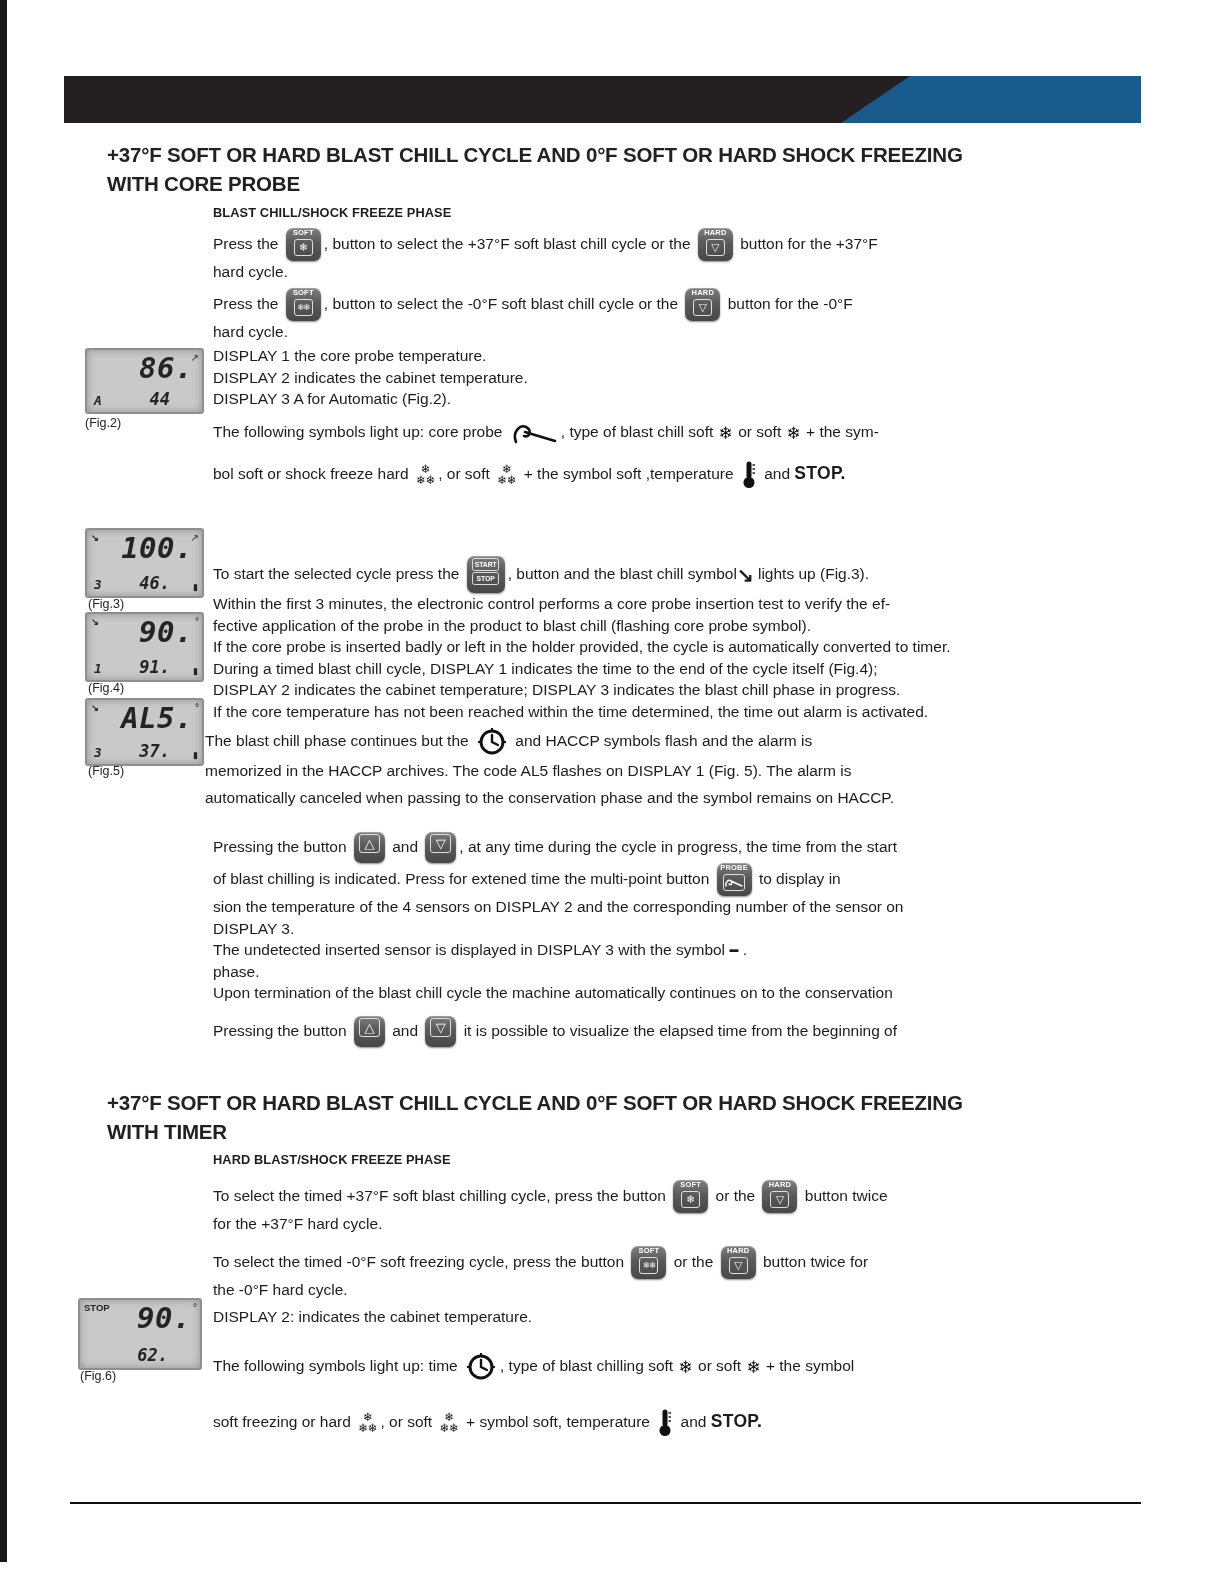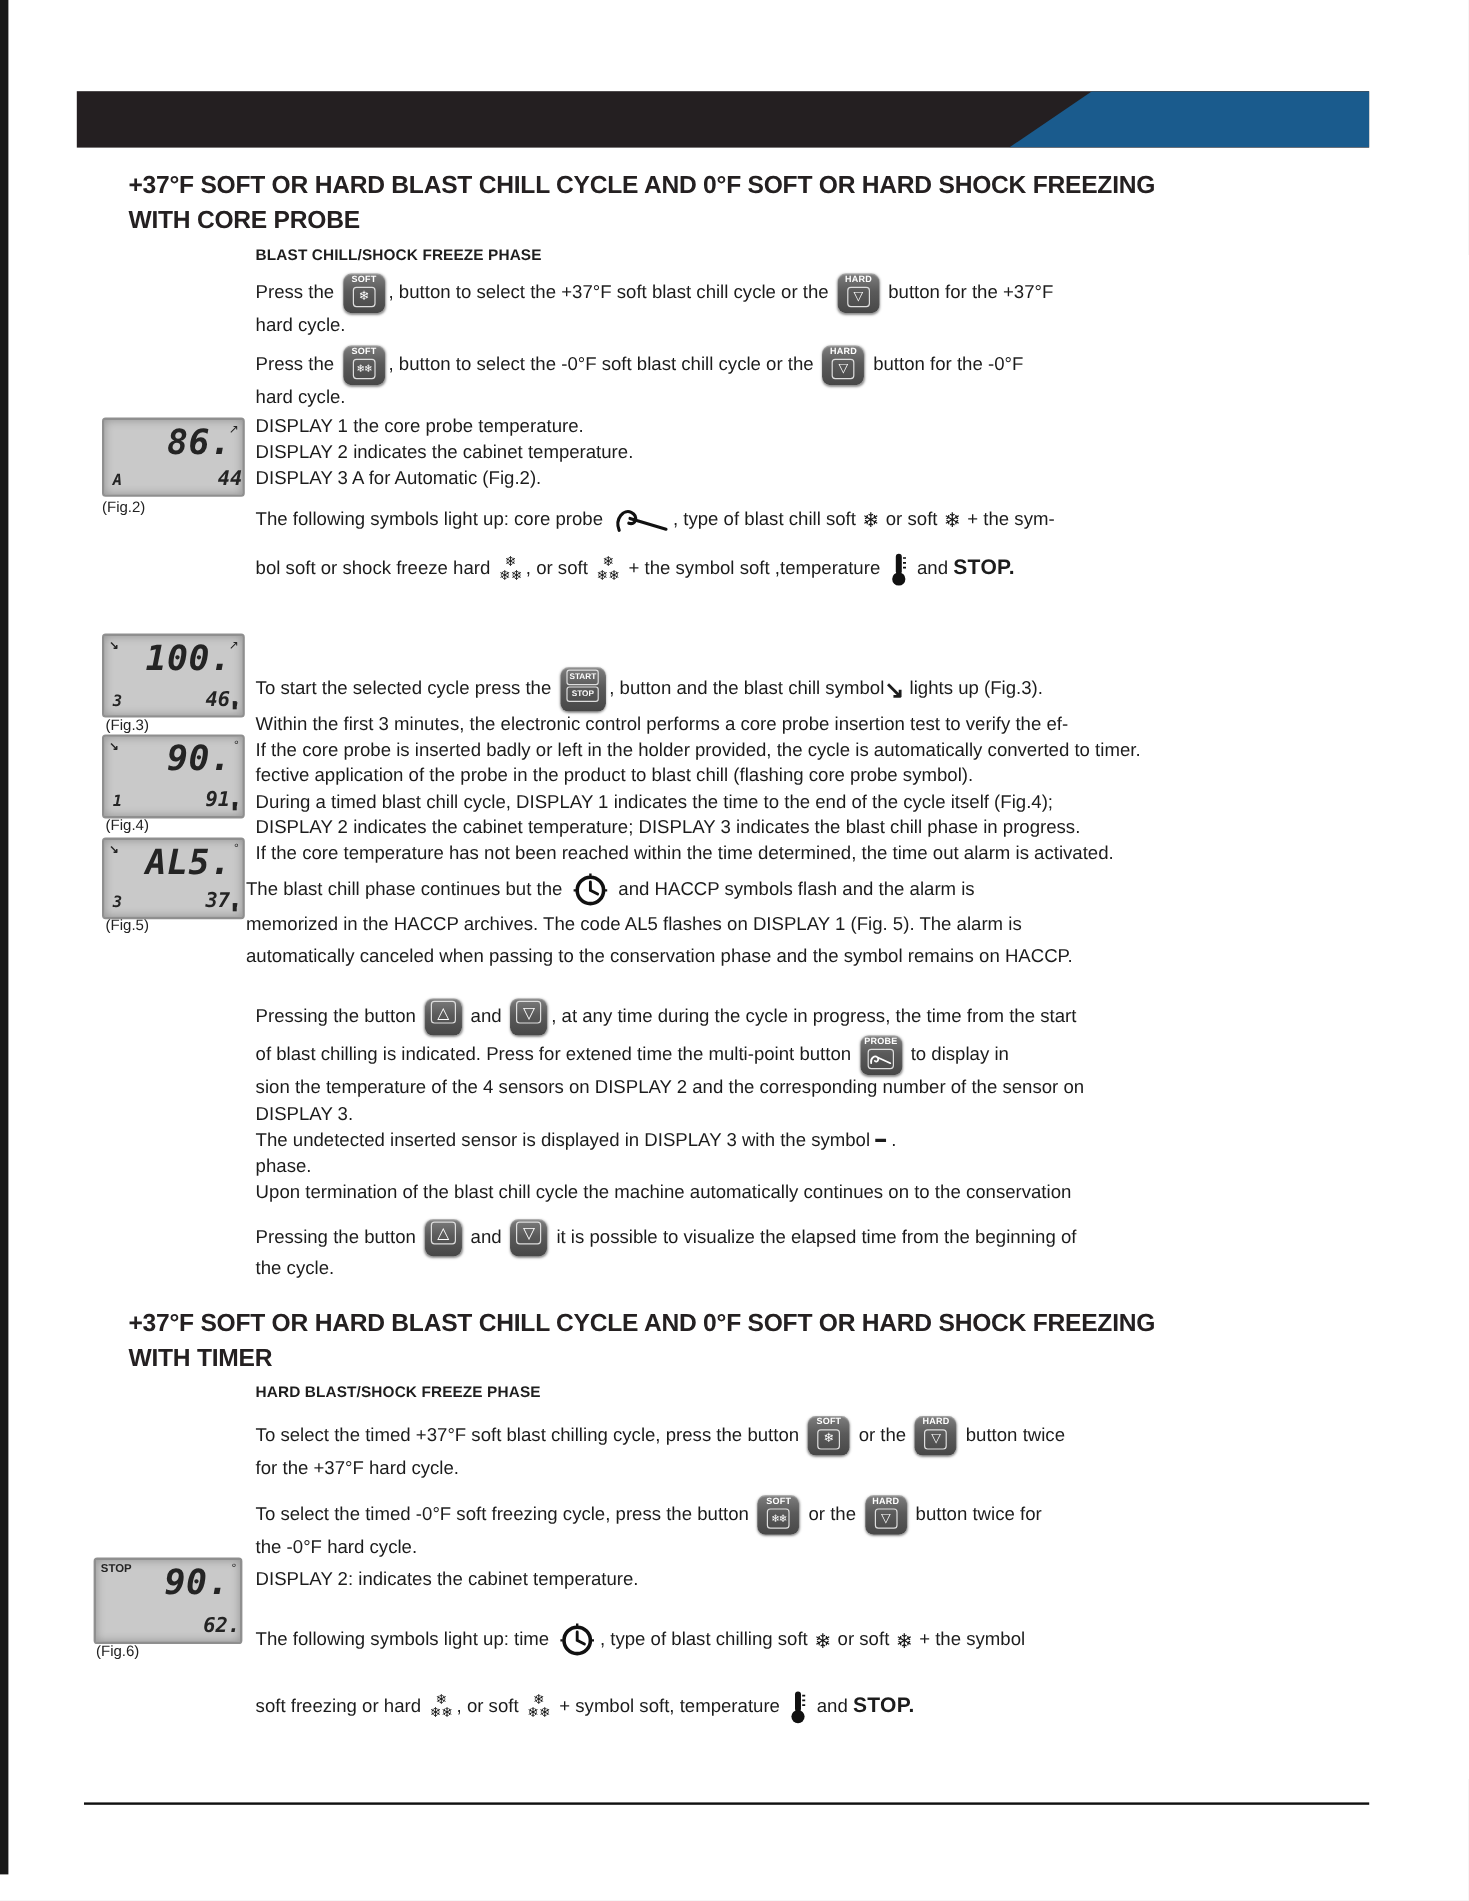--- a/index.html
+++ b/index.html
@@ -40,21 +40,21 @@
   .dashsym{font-size:9px;vertical-align:3px;}
   .stopword{font-weight:bold;font-size:17.5px;letter-spacing:.3px;}
   svg.iclock,svg.itherm,svg.iprobe{vertical-align:middle;margin:0 4px;}
 
   
   .lcd{position:absolute;background:#c9c9c9;border:2px solid #8f8f8f;border-radius:3px;
        box-shadow:inset 0 0 8px rgba(0,0,0,.28);}
   .lcd span{position:absolute;color:#242424;}
   .lcd .d1{right:9px;top:1px;font-family:"DejaVu Sans Mono",monospace;font-style:italic;
            font-weight:bold;font-size:29px;letter-spacing:.5px;text-align:right;}
-  .lcd .d2{right:0;bottom:3px;font-family:"DejaVu Sans Mono",monospace;font-style:italic;
+  .lcd .d2{right:32px;bottom:3px;font-family:"DejaVu Sans Mono",monospace;font-style:italic;
            font-weight:bold;font-size:17px;text-align:right;}
   .lcd .d3{left:7px;bottom:4px;font-family:"DejaVu Sans Mono",monospace;font-style:italic;
            font-weight:bold;font-size:13px;}
   .lcd .tl{left:4px;top:2px;font-size:9.5px;font-weight:bold;font-family:"Liberation Sans",sans-serif;}
   .lcd .tr{right:3px;top:2px;font-size:10px;}
   .lcd .br{right:4px;bottom:4px;font-size:9px;}
   .figlabel{position:absolute;font-size:12.5px;color:#222;}
   .hr{position:absolute;left:70px;top:1502px;width:1071px;height:2px;background:#101010;}
 </style>
 </head>
@@ -139,22 +139,22 @@
   </div>
 
   <div class="blk" style="top:556px">
     <div class="ln">
       <span>To start the selected cycle press the </span><span class="kbtn ss">
           <span class="kin ssl">START</span>
           <span class="kin ssl">STOP</span>
         </span><span>, button and the blast chill symbol</span><span class="sear">↘</span><span> lights up (Fig.3).</span>
     </div>
     <div class="ln"><span>Within the first 3 minutes, the electronic control performs a core probe insertion test to verify the ef-</span></div>
+    <div class="ln"><span>fective application of the probe in the product to blast chill (flashing core probe symbol).</span></div>
     <div class="ln"><span>If the core probe is inserted badly or left in the holder provided, the cycle is automatically converted to timer.</span></div>
-    <div class="ln"><span>fective application of the probe in the product to blast chill (flashing core probe symbol).</span></div>
     <div class="ln"><span>During a timed blast chill cycle, DISPLAY 1 indicates the time to the end of the cycle itself (Fig.4);</span></div>
     <div class="ln"><span>DISPLAY 2 indicates the cabinet temperature; DISPLAY 3 indicates the blast chill phase in progress.</span></div>
     <div class="ln"><span>If the core temperature has not been reached within the time determined, the time out alarm is activated.</span></div>
   </div>
 
   <div class="blk" style="top:727px;left:205px;line-height:27px">
     <div class="ln">
       <span>The blast chill phase continues but the </span><svg class="iclock" width="30" height="30" viewBox="0 0 30 30">
           <circle cx="15" cy="15" r="11" fill="#fff" stroke="#111" stroke-width="3"></circle>
           <path d="M15 8 L15 15 L21 18" fill="none" stroke="#111" stroke-width="2.4" stroke-linecap="round"></path>
@@ -201,21 +201,20 @@
       <span>Pressing the button </span><span class="kbtn arrow">
           <span class="kin">
             <span>△</span>
           </span>
         </span><span> and </span><span class="kbtn arrow">
           <span class="kin">
             <span>▽</span>
           </span>
         </span><span> it is possible to visualize the elapsed time from the beginning of</span>
     </div>
-    <div class="ln"><span>the cycle.</span></div>
   </div>
 
   <div class="bigh" style="top:1088px">
     <div>+37°F SOFT OR HARD BLAST CHILL CYCLE AND 0°F SOFT OR HARD SHOCK FREEZING</div>
     <div>WITH TIMER</div>
   </div>
 
   <div class="subh" style="top:1152px">HARD BLAST/SHOCK FREEZE PHASE</div>
 
   <div class="blk" style="top:1180px">

